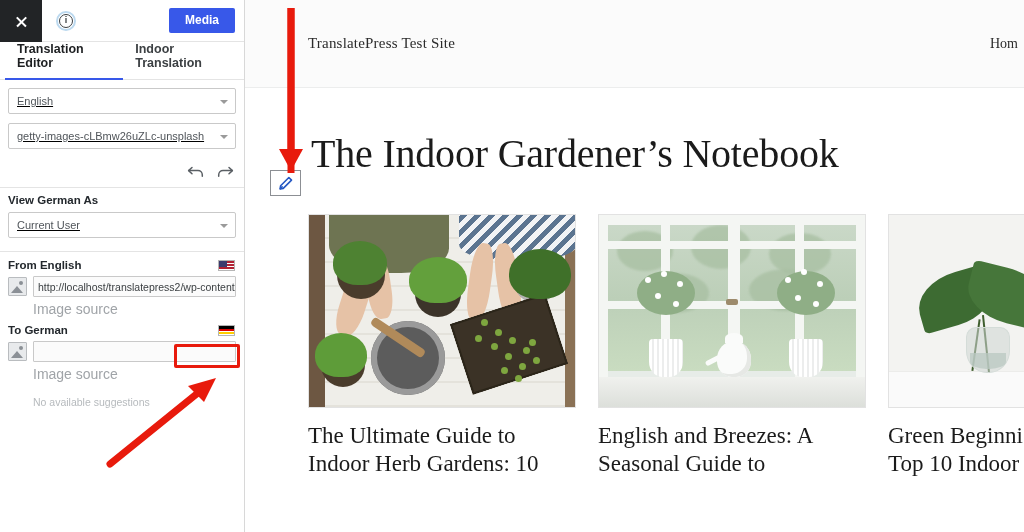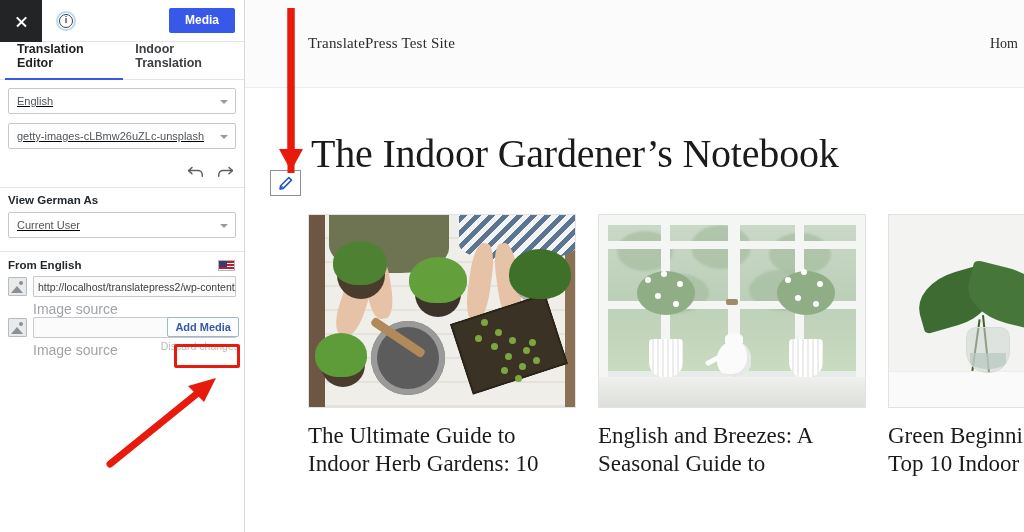--- a/index.html
+++ b/index.html
@@ -410,32 +410,37 @@
         <span class="thumb-icon">
           <span class="mtn"></span>
             <span class="sun"></span>
         </span>
         <span class="tp-input">http://localhost/translatepress2/wp-content/upl</span>
       </div>
       <div class="sub-label">Image source</div>
     </div>
 
     <div style="position:relative;">
+      <div class="lang-head">
+        <span class="t">To German</span>
+        <span class="flag flag-de">
+          <span class="s1"></span>
+            <span class="s2"></span>
+            <span class="s3"></span>
+        </span>
+      </div>
       <div class="field-row" style="position:relative;">
         <span class="thumb-icon">
           <span class="mtn"></span>
             <span class="sun"></span>
         </span>
         <span class="tp-input" placeholder=""></span>
-        <span class="addmedia-wrap">
-          <span class="add-media-btn">Add Media</span>
-          <span class="discard-link">Discard changes</span>
-        </span>
       </div>
       <div class="sub-label">Image source</div>
+      <div class="muted-note">No available suggestions</div>
     </div>
 
     <div class="redbox" style="left:174px; top:344px; width:66px; height:24px;"></div>
 
     <svg class="ann" style="left:100px; top:372px;" width="125" height="100" viewBox="0 0 125 100">
       <line x1="10" y1="92" x2="104" y2="16" stroke="#e81a0c" stroke-width="7" stroke-linecap="round"></line>
       <polygon points="116,6 88,14 104,30" fill="#e81a0c"></polygon>
     </svg>
   </div>
 

